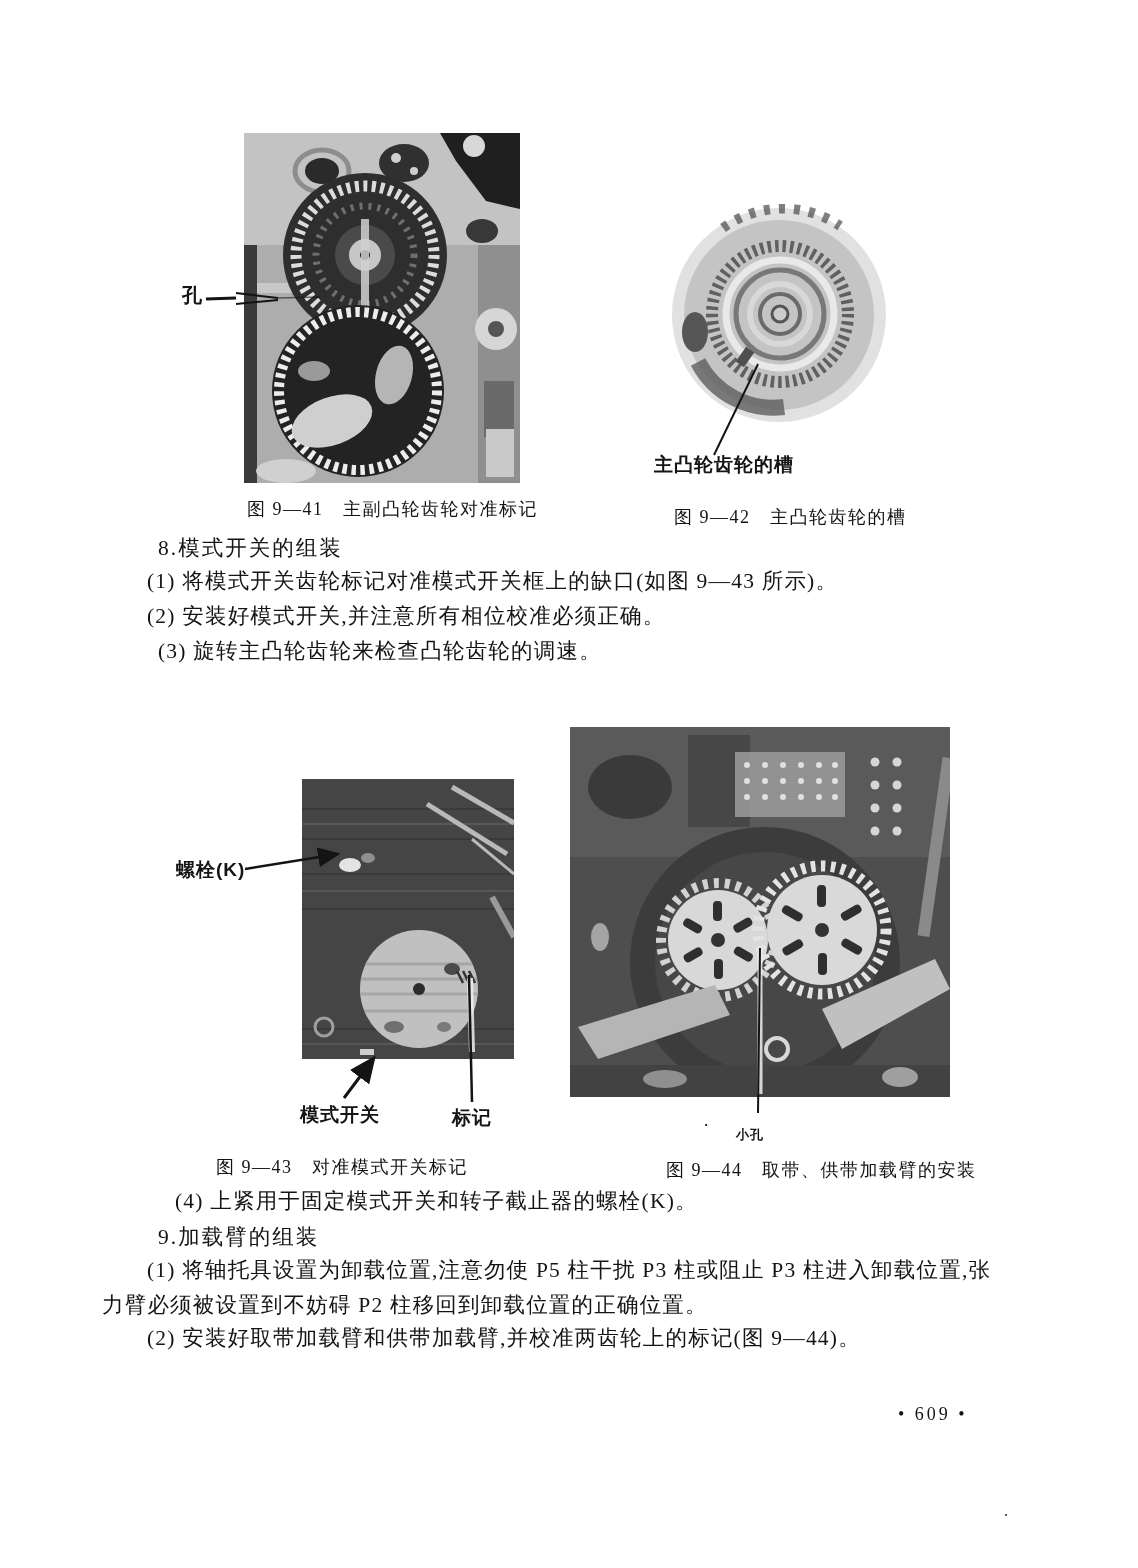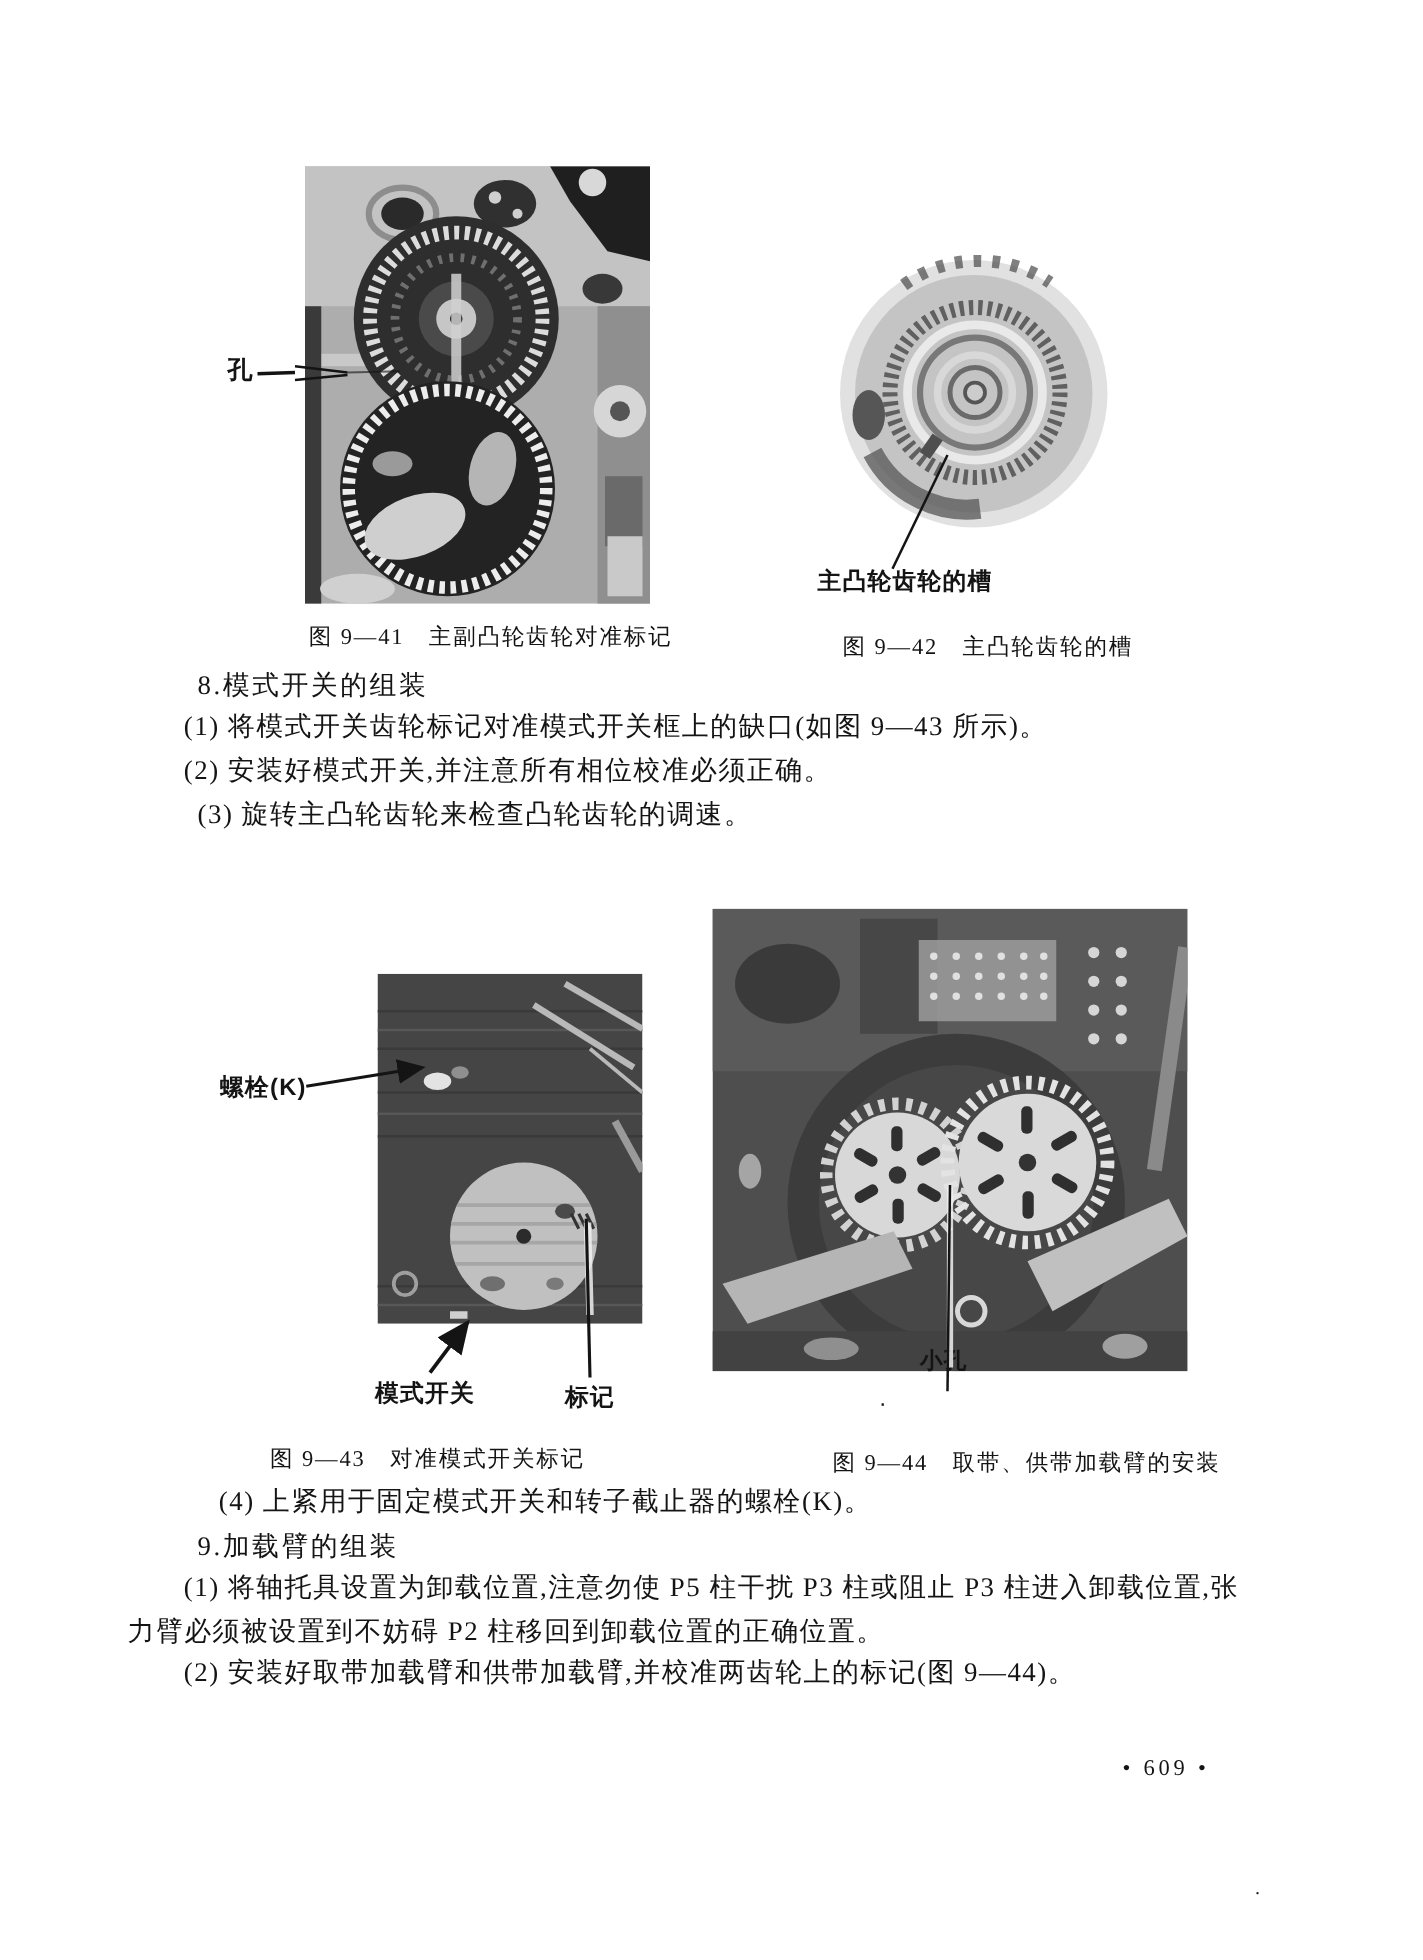--- a/index.html
+++ b/index.html
@@ -254,21 +254,21 @@
     <line x1="760" y1="950" x2="760" y2="1094" stroke="#f0f0f0" stroke-width="5" opacity="0.85"></line>
     <line x1="760" y1="948" x2="758" y2="1113" stroke="#141414" stroke-width="2"></line>
   </svg>
 
   <span class="abs photo-label" style="left:182px;top:282px;font-size:20px;">孔</span>
   <span class="abs photo-label" style="left:654px;top:452px;">主凸轮齿轮的槽</span>
   <span class="abs photo-label" style="left:176px;top:857px;text-align:right;">螺栓(K)</span>
   <span class="abs photo-label" style="left:300px;top:1102px;">模式开关</span>
   <span class="abs photo-label" style="left:452px;top:1105px;">标记</span>
   <span class="abs photo-label" style="left:703px;top:1113px;font-weight:400;">·</span>
-  <span class="abs photo-label" style="left:736px;top:1076px;font-size:18px;font-family:Liberation Serif, serif;">小孔</span>
+  <span class="abs photo-label" style="left:736px;top:1126px;font-size:13px;font-family:Liberation Serif, serif;">小孔</span>
 
   <span class="abs caption" style="left:208px;top:497px;margin-left:39px;">图 9—41　主副凸轮齿轮对准标记</span>
   <span class="abs caption" style="left:674px;top:505px;">图 9—42　主凸轮齿轮的槽</span>
   <span class="abs caption" style="left:216px;top:1155px;">图 9—43　对准模式开关标记</span>
   <span class="abs caption" style="left:666px;top:1158px;">图 9—44　取带、供带加载臂的安装</span>
 
   <span class="abs heading" style="left:158px;top:533px;">8.模式开关的组装</span>
   <span class="abs body-text" style="left:147px;top:568px;">(1) 将模式开关齿轮标记对准模式开关框上的缺口(如图 9—43 所示)。</span>
   <span class="abs body-text" style="left:147px;top:603px;">(2) 安装好模式开关,并注意所有相位校准必须正确。</span>
   <span class="abs body-text" style="left:158px;top:638px;">(3) 旋转主凸轮齿轮来检查凸轮齿轮的调速。</span>

